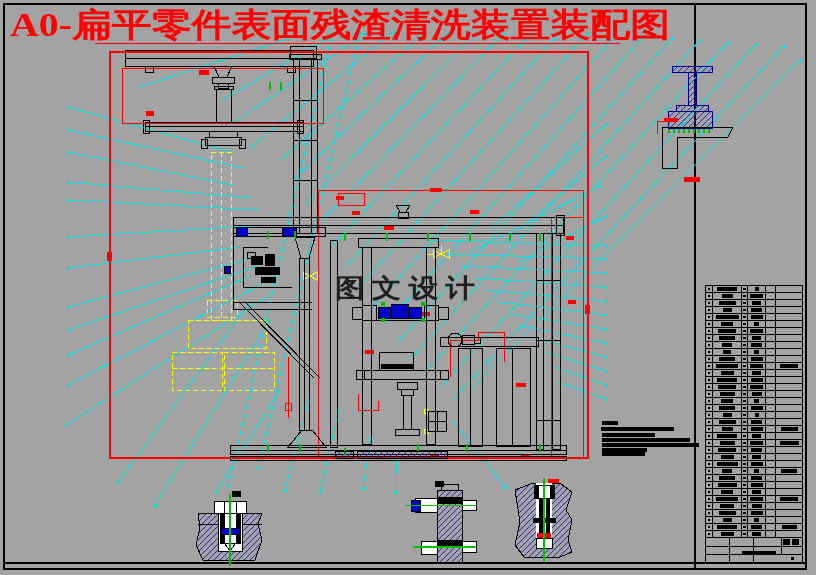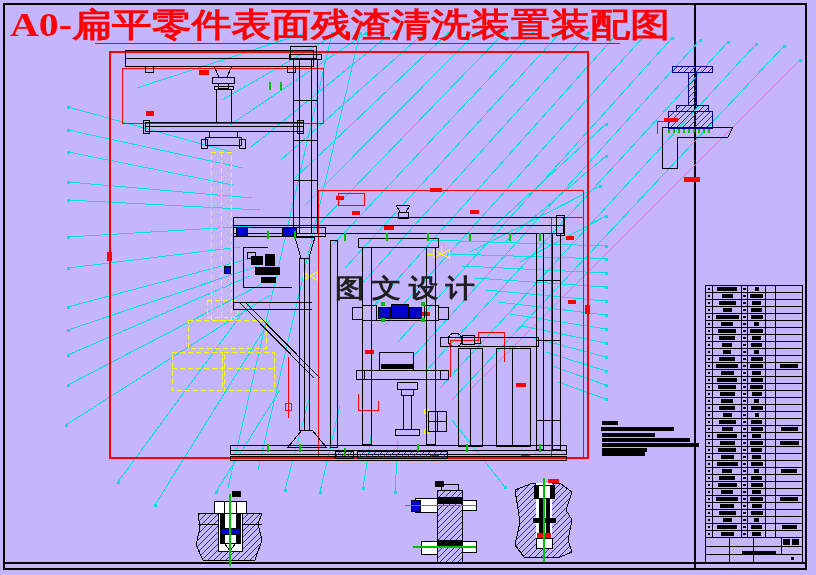--- a/index.html
+++ b/index.html
@@ -1,16 +1,16 @@
 <!DOCTYPE html>
 <html><head>
 <meta charset="utf-8">
 <style>
   html,body{margin:0;padding:0;background:#fff;}
-  .page{position:relative;width:816px;height:575px;background:#c4b5fd;overflow:hidden;
+  .page{position:relative;width:816px;height:575px;background:#a3a3a3;overflow:hidden;
         font-family:"Liberation Serif", serif;}
   svg{position:absolute;left:0;top:0;shape-rendering:crispEdges;}
   text{font-family:"Liberation Serif", serif;}
 </style>
 </head>
 <body>
 
 <div class="page">
 <svg width="816" height="575" viewBox="0 0 816 575">
   <defs>

